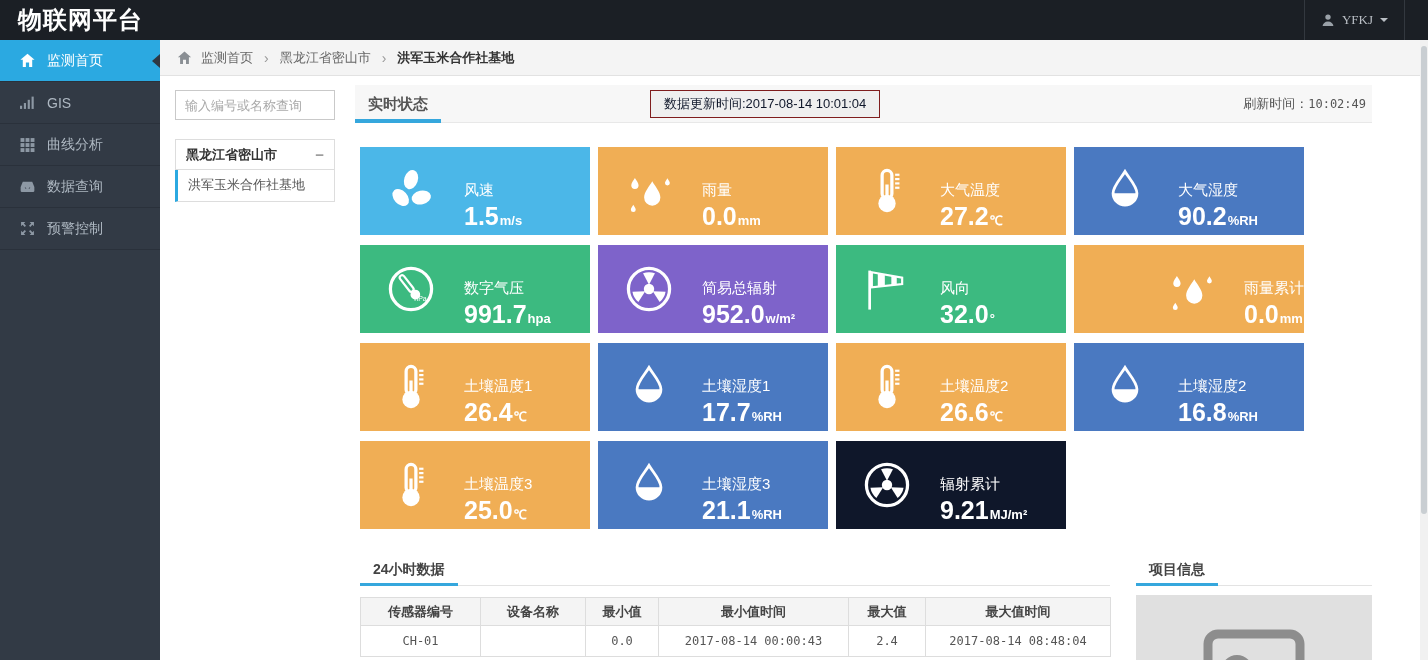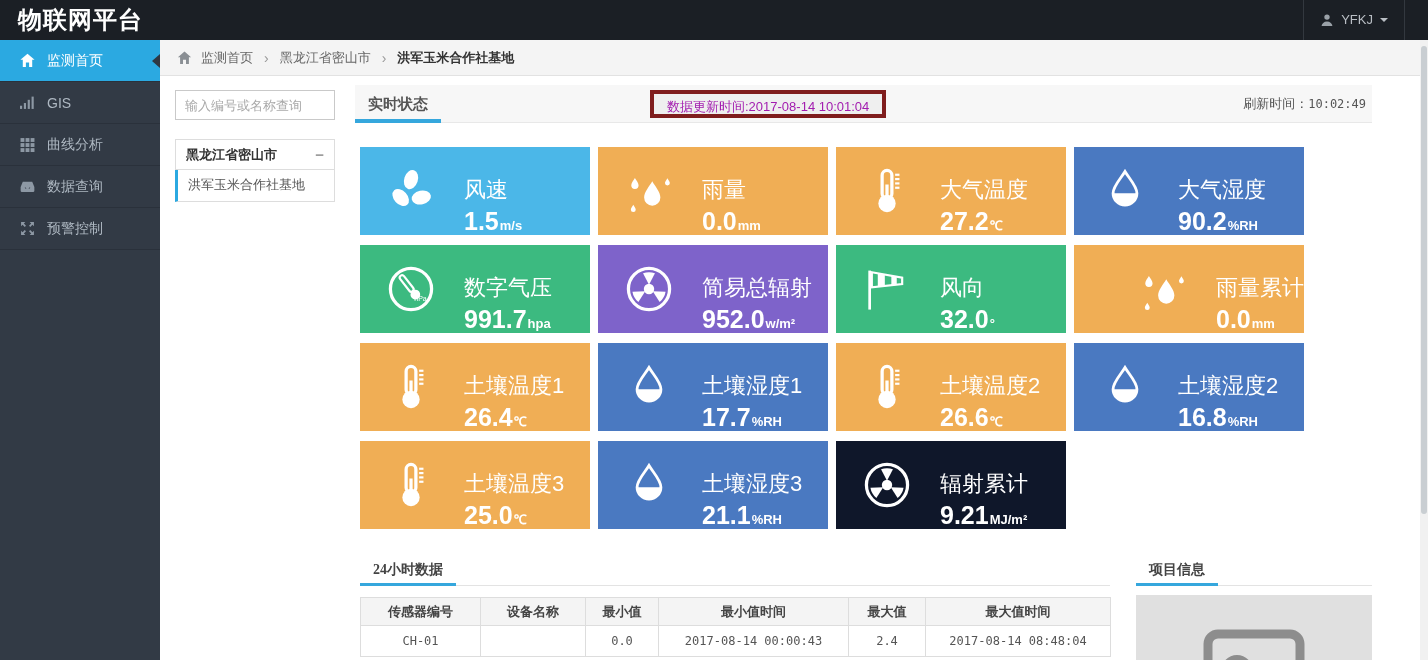--- a/index.html
+++ b/index.html
@@ -7,21 +7,21 @@
   body {
     position:relative; overflow:hidden; background:#fff;
     font-family:"Liberation Sans", sans-serif; color:#333;
   }
   
   .header { position:absolute; left:0; top:0; width:1428px; height:40px; background:#1b1f25; }
   .app-title { position:absolute; left:18px; top:0; line-height:40px; color:#fff; font-size:24px; font-weight:bold; letter-spacing:1px; }
   .user-box { position:absolute; right:23px; top:0; height:40px; line-height:40px; padding:0 16px;
     border-left:1px solid #33383f; border-right:1px solid #33383f; color:#b9bec4; font-size:13px; cursor:pointer;
     display:flex; align-items:center; gap:7px; }
-  .user-box .uname { font-family:Liberation Sans, sans-serif; }
+  .user-box .uname { font-family:Liberation Serif, serif; }
   .caret { width:0; height:0; border:4px solid transparent; border-top-color:#b9bec4; margin-top:4px; }
   
   .sidebar { position:absolute; left:0; top:40px; width:160px; height:620px; background:#323a45; }
   .side-item { position:relative; height:42px; display:flex; align-items:center; gap:12px; padding-left:20px;
     color:#aeb8c2; font-size:14px; border-bottom:1px solid #2a313b; cursor:pointer; }
   .side-item .sicon { width:15px; height:15px; display:inline-flex; color:#8d98a4; }
   .side-item .sicon svg { width:15px; height:15px; }
   .side-item.active { background:#2ba9e1; color:#fff; }
   .side-item.active .sicon { color:#fff; }
   .side-item.active::after { content:""; position:absolute; right:0; top:50%; margin-top:-7px;
@@ -43,32 +43,32 @@
   .tree { position:absolute; left:15px; top:62px; width:160px; font-size:13px; }
   .tree-parent { height:31px; line-height:29px; border:1px solid #ddd; background:#fff; padding:0 10px;
     font-weight:bold; color:#333; display:flex; justify-content:space-between; align-items:center; cursor:pointer; }
   .tree-collapse { color:#999; font-size:15px; }
   .tree-child { height:32px; line-height:30px; border:1px solid #ddd; border-top:none; background:#fff;
     border-left:3px solid #2ba9e1; padding-left:10px; color:#555; cursor:pointer; }
   
   .main-panel { position:absolute; left:195px; top:8px; width:1017px; }
   .strip { position:relative; height:38px; background:#f7f7f7; border-bottom:1px solid #e8e8e8; }
   .tab { display:inline-block; vertical-align:top; height:38px; line-height:38px; padding:0 13px;
-    font-size:15px; font-weight:bold; color:#555; border-bottom:4px solid #35a7dd; cursor:pointer;font-family:Liberation Serif, serif; }
+    font-size:15px; font-weight:bold; color:#555; border-bottom:4px solid #35a7dd; cursor:pointer; }
   .update-btn { position:absolute; left:295px; top:5px; height:28px; line-height:26px; padding:0 13px;
-    background:#efefef; border:4px solid #7f1d1d; font-size:13px; color:#a21caf; cursor:pointer; font-family:inherit; }
+    background:#efefef; border:1px solid #7f1d1d; font-size:13px; color:#0f172a; cursor:pointer; font-family:inherit; }
   .refresh { position:absolute; right:6px; top:0; line-height:38px; font-size:13px; color:#555; }
   .refresh .rt { font-family:"DejaVu Sans Mono", monospace; font-size:12px; }
   
   .cards { margin:24px 0 0 5px; display:grid; grid-template-columns:repeat(4,230px); gap:10px 8px; }
   .card { height:88px; display:flex; align-items:center; padding-left:24px; color:#fff; }
   .card-icon { width:54px; height:54px; flex:none; display:flex; align-items:center; justify-content:center; }
   .card-icon svg { width:52px; height:52px; }
   .card-text { margin-left:26px; }
-  .card-label { font-size:22px; margin-bottom:3px;margin-top:32px; }
+  .card-label { font-size:15px; margin-bottom:3px;margin-top:32px; }
   .card-value { font-size:25px; font-weight:bold; line-height:26px; }
   .card-value .u { font-size:13px; font-weight:bold; margin-left:1px; }
   
   .strip.plain { background:#fff; height:33px; border-bottom:1px solid #e3e3e3; }
   .strip.plain .tab { height:33px; line-height:33px; font-size:14px; color:#444; border-bottom-width:3px; }
   .bottom-left { position:absolute; left:200px; top:476px; width:750px; }
   .bottom-right { position:absolute; left:976px; top:476px; width:236px; }
   
   table.data { width:750px; border-collapse:collapse; margin-top:11px; table-layout:fixed; }
   table.data th { background:#f4f4f4; border:1px solid #ddd; height:28px; font-size:13px; color:#444; font-weight:bold; }

